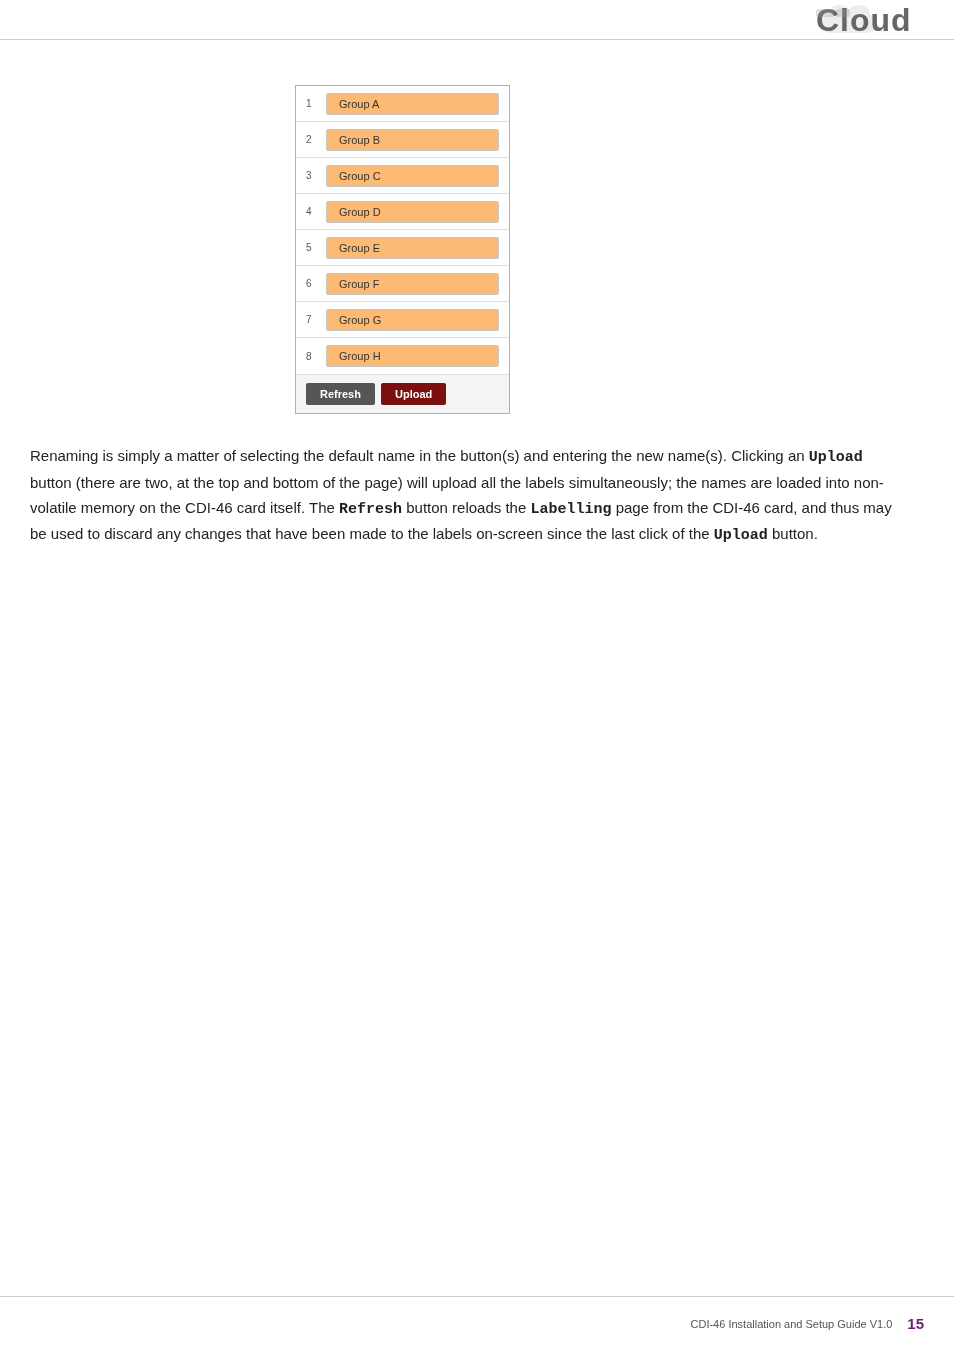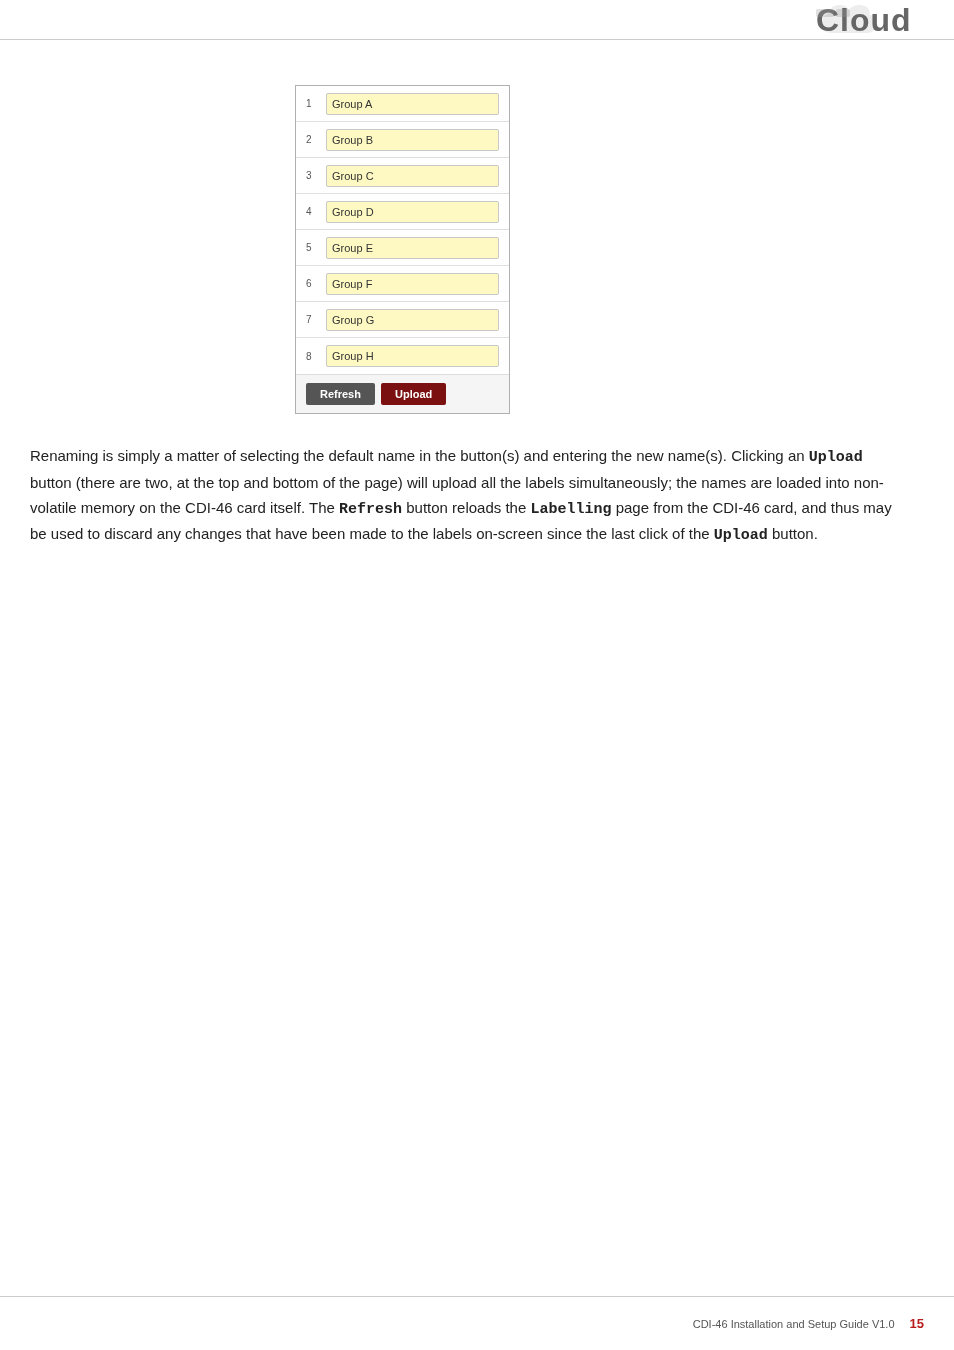--- a/index.html
+++ b/index.html
@@ -79,24 +79,24 @@
       color: #555;
       width: 20px;
       flex-shrink: 0;
     }
 
     .row-input {
       flex: 1;
       border: 1px solid #c8c8c8;
       border-radius: 2px;
       height: 22px;
-      padding: 0 5px;
+      padding: 0 12px;
       font-size: 11px;
       color: #333;
-      background: #fef9c3;
+      background: #fdba74;
       outline: none;
     }
 
     .messages-footer {
       display: flex;
       padding: 8px 10px;
       gap: 6px;
       background: #f5f5f5;
       border-top: 1px solid #ddd;
     }
@@ -150,23 +150,23 @@
       padding-right: 30px;
       gap: 15px;
     }
 
     .footer-text {
       font-size: 11px;
       color: #555;
     }
 
     .footer-page {
-      font-size: 13px;
-      font-weight: bold;
-      color: #b91c1c;
+      font-size: 15px;
+      font-weight: bold;
+      color: #701a75;
     }
   </style>
 </head>
 <body>
 
 <div class="top-bar">
   <div class="logo-container">
     <svg width="110" height="42" viewBox="0 0 110 42">
 
       <path d="M18,34 Q8,34 8,24 Q8,16 16,14 Q16,6 26,6 Q32,6 35,11 Q38,6 46,6 Q56,6 56,16 Q62,16 62,24 Q62,34 52,34 Z" fill="#888" opacity="0.15"></path>

